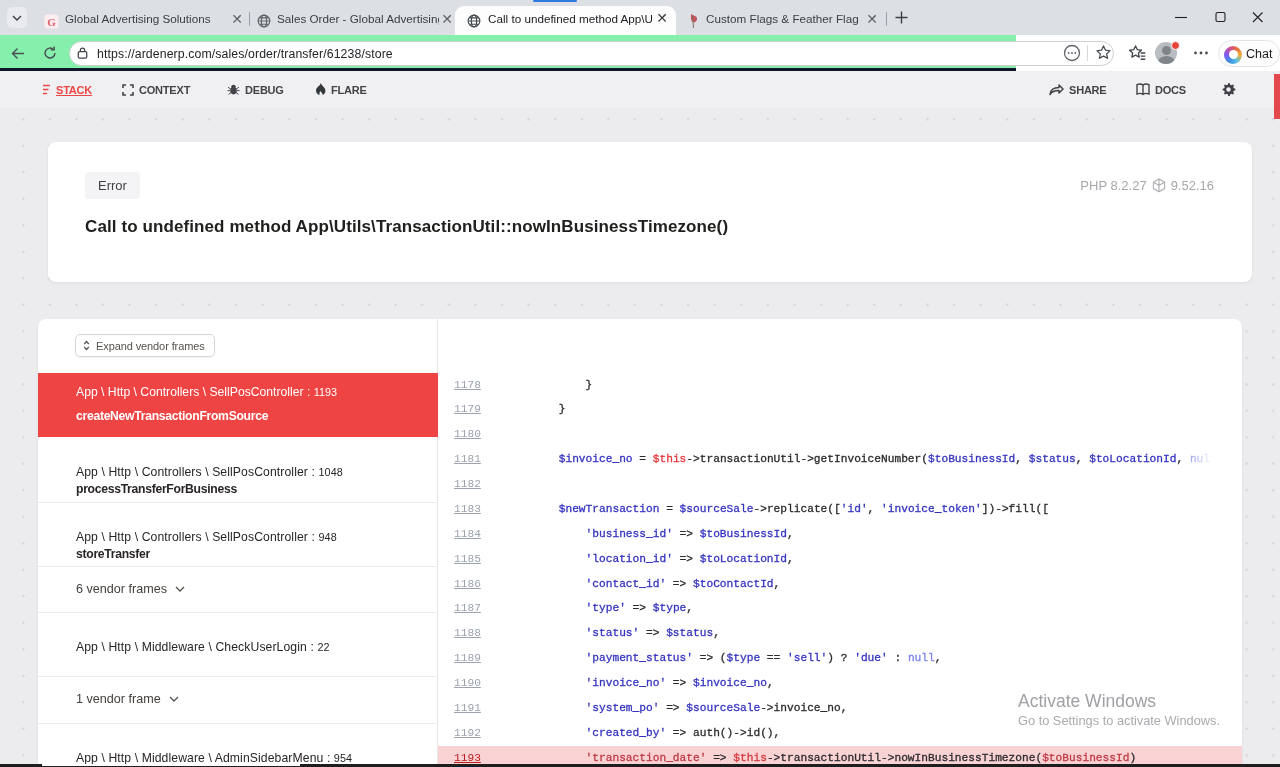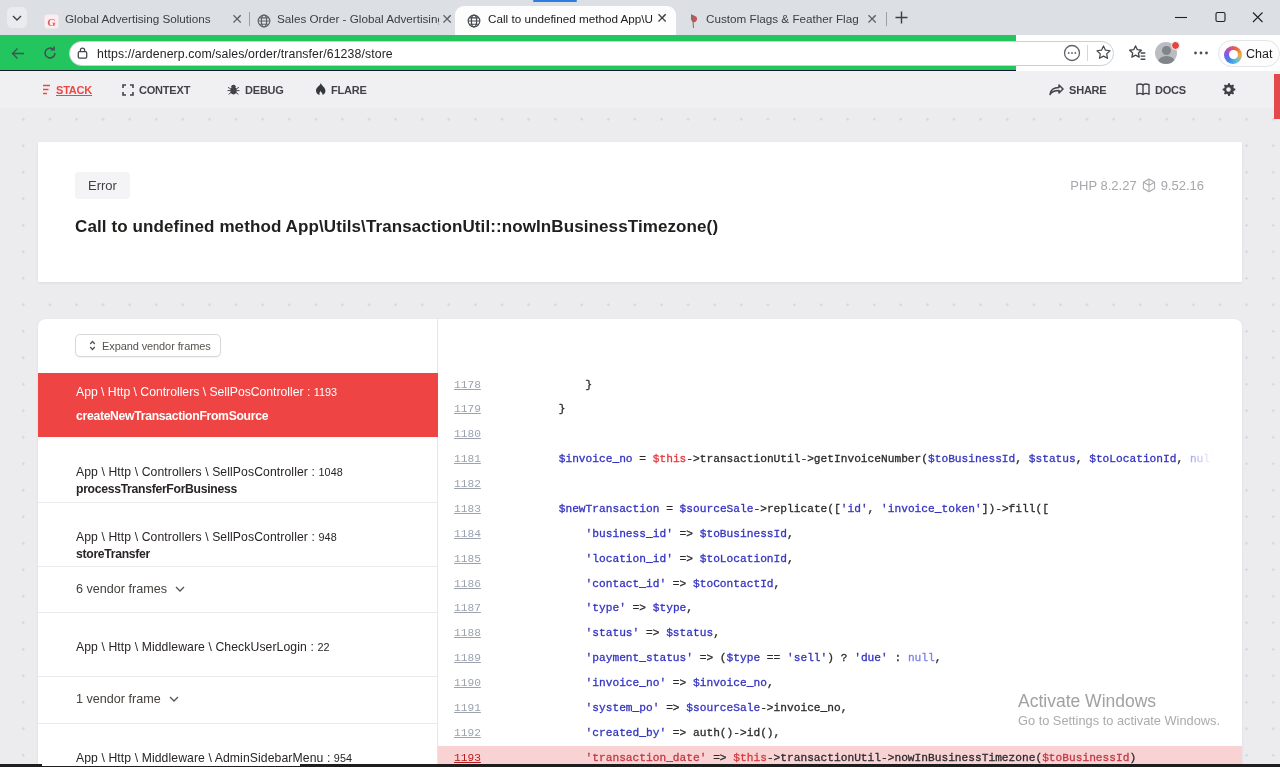--- a/index.html
+++ b/index.html
@@ -11,42 +11,42 @@
   #tabbar { left:0; top:0; width:1280px; height:35px; background:#dcdfe3; }
   .tab { top:7px; height:28px; font-size:11.7px; color:#3c4043; }
   .tab .title { position:absolute; top:5px; white-space:nowrap; overflow:hidden; }
   .tabx { position:absolute; top:6px; width:12px; height:12px; color:#5f6368; font-size:14px; line-height:12px; text-align:center; }
   .tabsep { position:absolute; top:12px; width:1px; height:14px; background:#9aa0a6; }
   #activetab { left:455px; top:6px; width:221px; height:29px; background:#fdfdfe; border-radius:9px 9px 0 0; }
   #bluestrip { left:533px; top:0; width:44px; height:2px; background:#2f7ce0; border-radius:2px; }
   .winbtn { top:10px; width:14px; height:14px; }
 
   
-  #toolbar { left:0; top:35px; width:1016px; height:36px; background:#22c55e; border-bottom:1px solid #0f172a; }
+  #toolbar { left:0; top:35px; width:1016px; height:36px; background:#86efac; border-bottom:3px solid #0f172a; }
   #pill { left:69px; top:6px; width:1045px; height:25px; background:#fff; border:1px solid #cdd0d3; border-radius:13px; }
   #url { left:97px; top:12px; font-size:12.3px; color:#222528; letter-spacing:0.1px;}
   #chatpill { left:1218px; top:5px; width:62px; height:27px; background:#fdfdfe; border:1px solid #e3e4e8; border-radius:14px; }
 
   
   #page { left:0; top:71px; width:1280px; height:696px; overflow:hidden;
       background-color:#ececee;
       background-image:radial-gradient(circle, #d5d5da 1.1px, rgba(0,0,0,0) 1.3px);
       background-size:26.6px 26.5px; background-position:10px 35px; }
   #navbar { left:0; top:0; width:1280px; height:37px; background:#f0f0f2; }
   .navitem { top:0; height:37px; display:flex; align-items:center; gap:5px; font-size:11px; font-weight:700; letter-spacing:-0.2px; color:#424249; }
   #thumb { right:0; top:3px; width:6px; height:45px; background:#e2484c; }
 
-  #errcard { left:38px; top:71px; width:1204px; height:140px; background:#fff; border-radius:0; box-shadow:0 1px 3px rgba(30,30,40,0.07); }
+  #errcard { left:48px; top:71px; width:1204px; height:140px; background:#fff; border-radius:8px; box-shadow:0 1px 3px rgba(30,30,40,0.07); }
   #errbadge { left:37px; top:30px; height:27px; padding:0 13px; background:#f4f4f6; border-radius:4px; font-size:13px; color:#3f3f46; display:flex; align-items:center; }
   #vers { right:38px; top:36px; display:flex; align-items:center; gap:5px; font-size:13px; color:#a7a7ac; }
   #errtitle { left:37px; top:75px; font-size:17px; font-weight:700; color:#20201e; letter-spacing:0.1px; }
 
   #stackcard { left:38px; top:248px; width:1204px; height:448px; background:#fff; border-radius:8px 8px 0 0; box-shadow:0 1px 3px rgba(30,30,40,0.07); }
   #leftcol { left:0; top:0; width:400px; height:448px; border-right:1px solid #e8e6e6; }
-  #expandbtn { left:37px; top:15px; height:23px; padding:0 9px 0 12px; background:#fff; border:1px solid #d9d7d5; border-radius:5px; box-shadow:0 1px 1px rgba(0,0,0,0.05); display:flex; align-items:center; gap:5px; font-size:11px; letter-spacing:-0.1px; color:#57534e; }
+  #expandbtn { left:37px; top:15px; height:23px; padding:0 9px 0 6px; background:#fff; border:1px solid #d9d7d5; border-radius:5px; box-shadow:0 1px 1px rgba(0,0,0,0.05); display:flex; align-items:center; gap:5px; font-size:11px; letter-spacing:-0.1px; color:#57534e; }
   .frame { left:0; width:400px; padding:17px 0 0 38px; font-size:12.2px; color:#292524; }
   .frame .path { letter-spacing:0.1px;margin-top:11px; }
   .frame .num { font-size:10.8px; }
   .frame .method { font-weight:700; margin-top:3px; letter-spacing:-0.3px; }
   .fsep { left:0; width:400px; height:1px; background:#ebe9e9; }
   #redframe { left:0; top:54px; width:400px; height:64px; background:#ef4444; color:#fff; padding:12px 0 0 38px; font-size:12.2px; }
   #redframe .method { margin-top:10px; font-weight:700; letter-spacing:-0.3px; }
   #redframe .num { font-size:10.8px; }
   .vendor { left:0; width:400px; height:46px; display:flex; align-items:center; padding-left:38px; font-size:12.6px; color:#44403c; gap:8px; }
 

